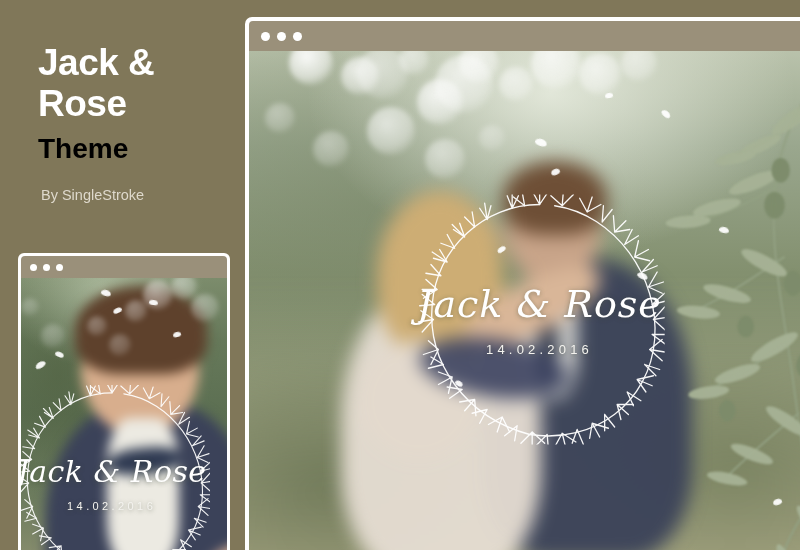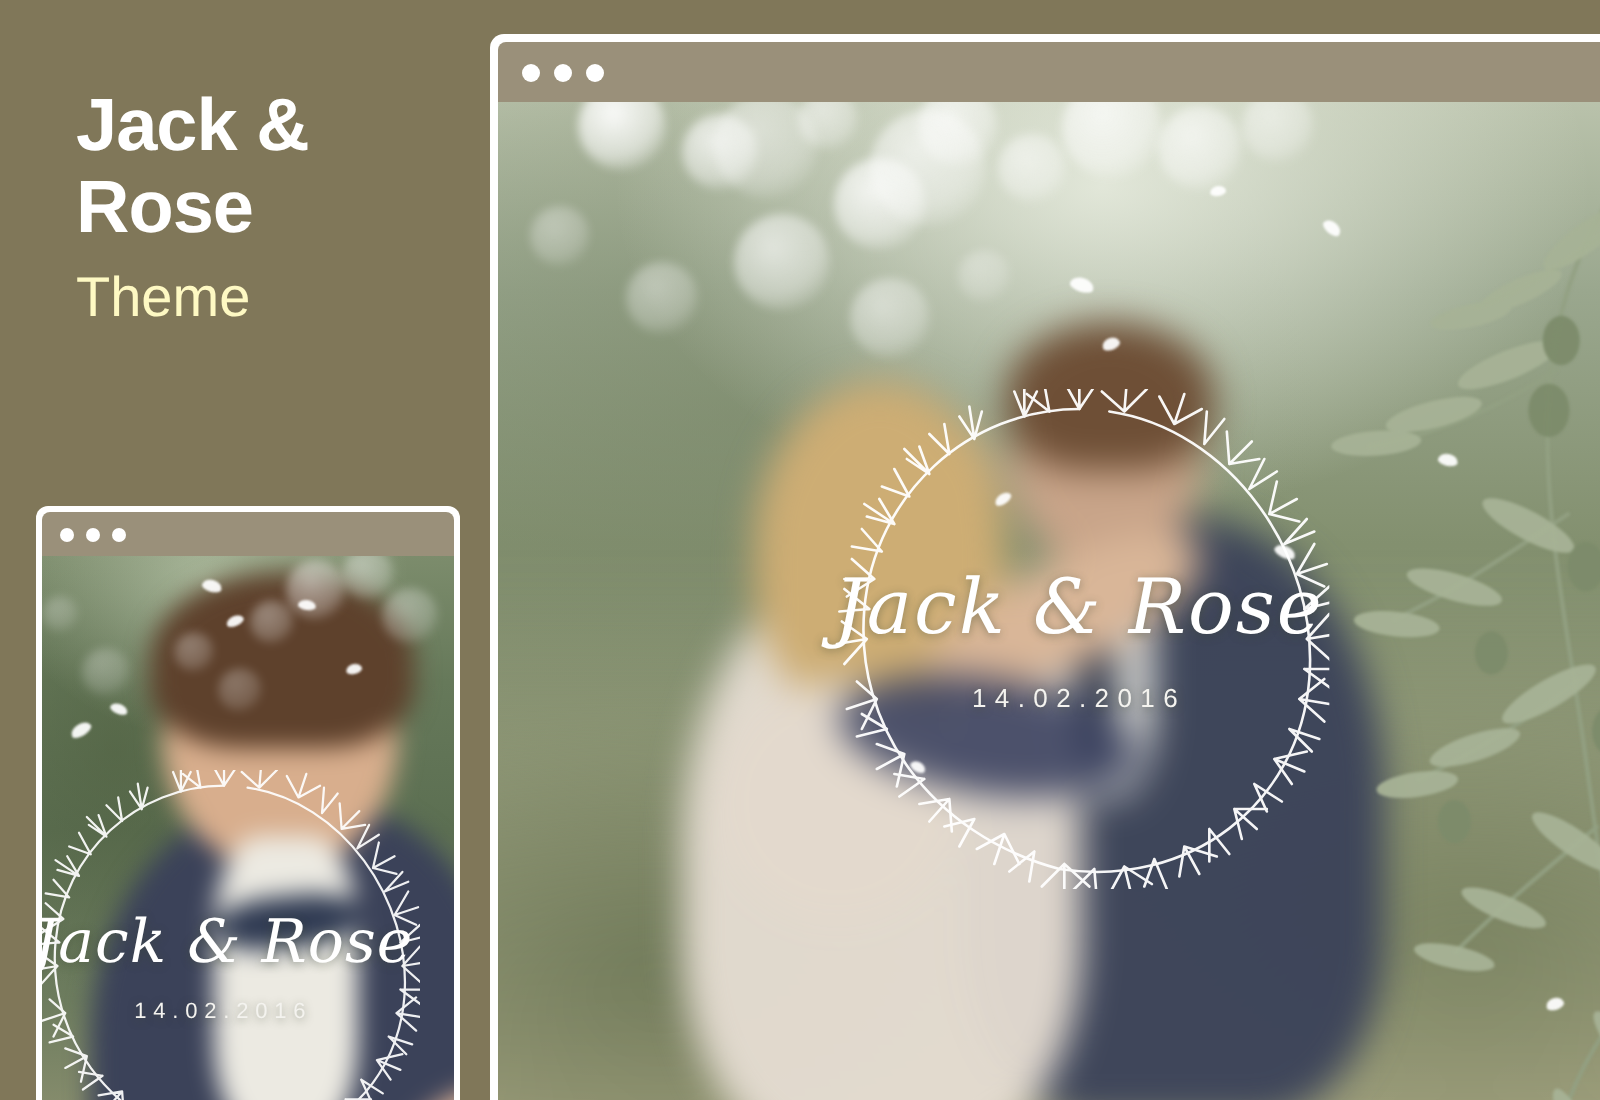--- a/index.html
+++ b/index.html
@@ -30,22 +30,22 @@
     line-height: 41px;
     font-weight: bold;
     color: #ffffff;
     letter-spacing: -0.5px;
     margin: 0;
     max-width: 165px;
   }
   .promo-sub {
     font-size: 28px;
     line-height: 32px;
-    font-weight: 400;
-    color: #fef9c3;
+    font-weight: 700;
+    color: #000000;
     margin: 9px 0 0 0;
     letter-spacing: 0px;
   }
   .promo-author {
     font-size: 14.5px;
     line-height: 18px;
     color: #ded9cc;
     margin: 21px 0 0 3px;
     font-weight: 400;
   }
@@ -198,20 +198,21 @@
   
   #logo-mobile .logo-names { font-size: 30px; letter-spacing: 0.5px; }
   #logo-mobile .logo-date  { font-size: 11px; letter-spacing: 3.4px; margin-top: 11px; }
 </style>
 </head>
 <body>
 
 <section class="promo">
   <h1 class="promo-title">Jack &amp; Rose</h1>
   <div class="promo-sub">Theme</div>
+  <div class="promo-author">By SingleStroke</div>
 </section>
 
 <div class="window" id="window-desktop">
   <div class="win-chrome">
     <span class="dot"></span>
     <span class="dot"></span>
     <span class="dot"></span>
   </div>
   <div class="win-viewport">
     <div class="scene">

